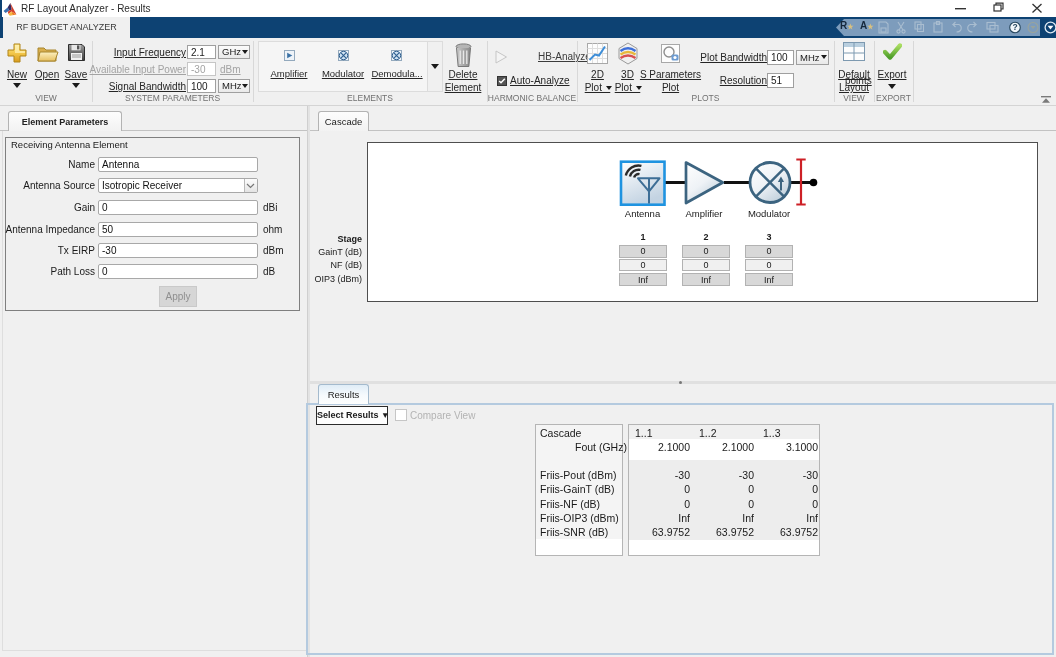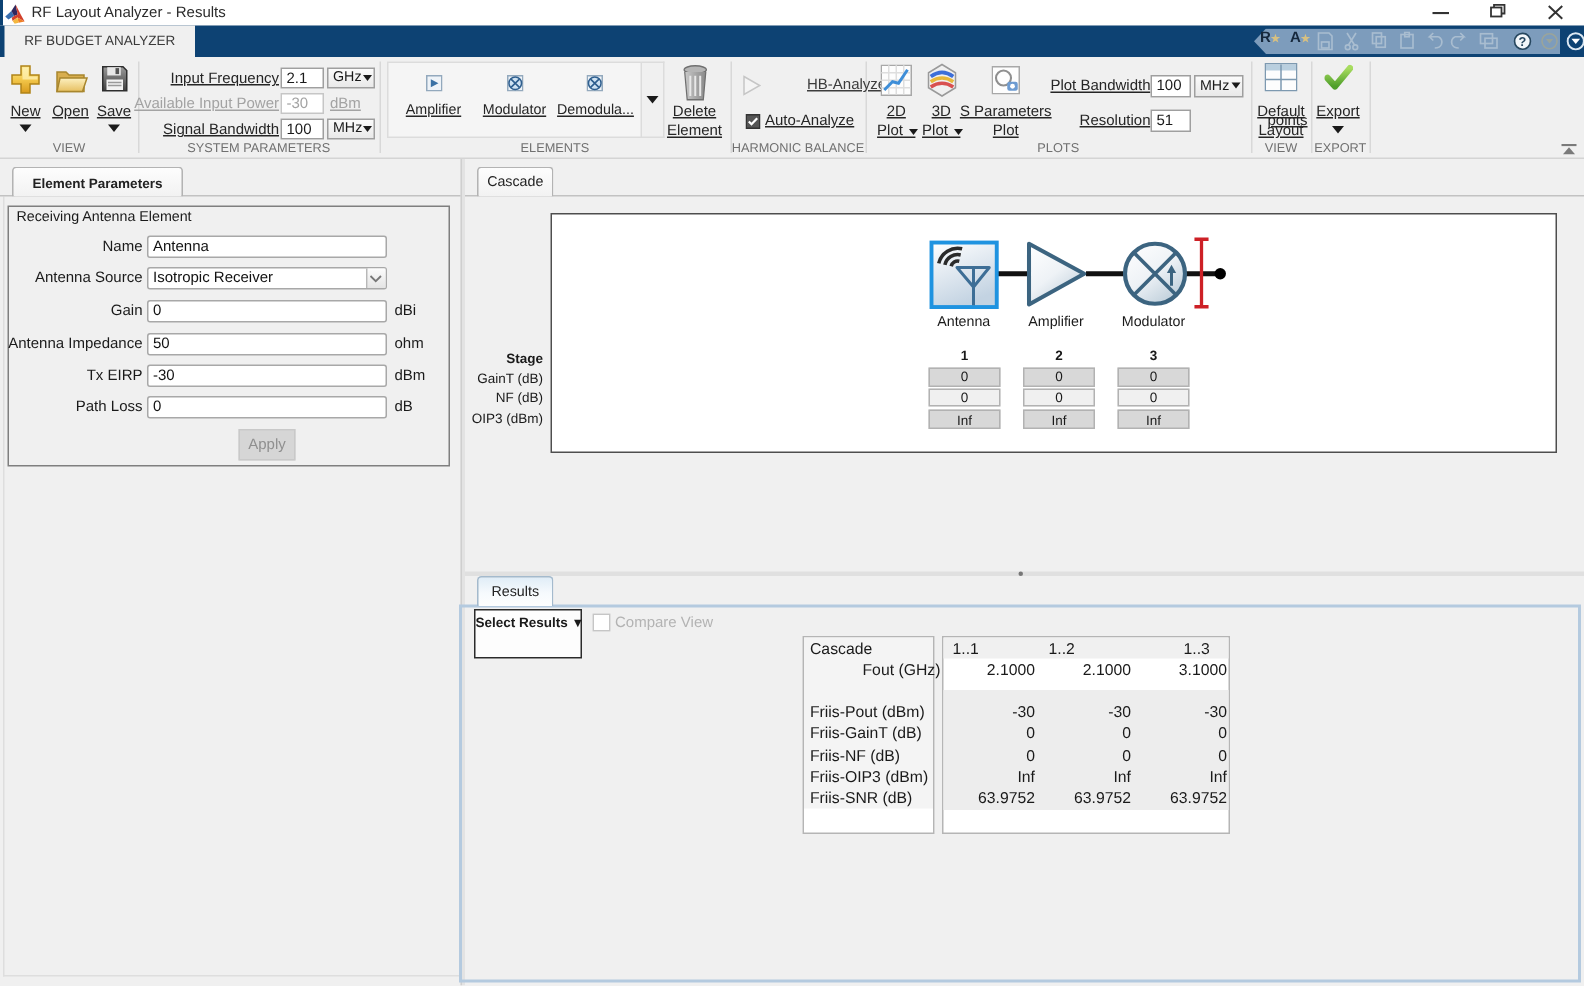--- a/index.html
+++ b/index.html
@@ -347,40 +347,40 @@
 <div class="abs" style="left:745px;top:258.5px;width:48px;height:12.5px;background:#f0f0f0;border:1px solid #b2b2b2;font-size:9px;text-align:center;line-height:11px;">0</div>
 <div class="abs" style="left:619px;top:272.5px;width:48px;height:13px;background:#d8d8d8;border:1px solid #b2b2b2;font-size:9px;text-align:center;line-height:12px;">Inf</div>
 <div class="abs" style="left:682px;top:272.5px;width:48px;height:13px;background:#d8d8d8;border:1px solid #b2b2b2;font-size:9px;text-align:center;line-height:12px;">Inf</div>
 <div class="abs" style="left:745px;top:272.5px;width:48px;height:13px;background:#d8d8d8;border:1px solid #b2b2b2;font-size:9px;text-align:center;line-height:12px;">Inf</div>
 
 <div class="abs" style="left:310px;top:381px;width:746px;height:3px;background:#e0e0e0;"></div>
 <div class="abs" style="left:679px;top:381px;width:3px;height:3px;background:#777;border-radius:50%;"></div>
 
 <div class="abs" style="left:306px;top:403px;width:748px;height:252px;border:2px solid #b4cadf;"></div>
 <div class="abs paneltab" style="left:318px;top:384px;width:51px;height:20px;line-height:20px;background:linear-gradient(#e0edf7,#f6fafd 55%,#fdfefe);border-color:#a4bacd;">Results</div>
-<div class="abs" id="selresults" style="left:316px;top:406px;width:72px;height:33px;background:#fdfdfd;border:1px solid #2b2b2b;font-size:9px;font-weight:bold;color:#1a1a1a;text-align:center;line-height:17px;">Select Results <span style="font-size:8.5px;">▼</span></div>
+<div class="abs" id="selresults" style="left:316px;top:406px;width:72px;height:19px;background:#fdfdfd;border:1px solid #2b2b2b;font-size:9px;font-weight:bold;color:#1a1a1a;text-align:center;line-height:17px;">Select Results <span style="font-size:8.5px;">▼</span></div>
 <div class="abs" style="left:395px;top:409px;width:12px;height:12px;background:#fff;border:1px solid #c6c6c6;"></div>
 <div class="abs" style="left:410px;top:410px;font-size:10px;color:#b3b3b3;">Compare View</div>
 
 <div class="abs" style="left:535px;top:424px;width:88px;height:132px;background:#fff;border:1px solid #b5b5b5;"></div>
 <div class="abs" style="left:536px;top:425px;width:86px;height:114px;background:#f4f4f4;"></div>
 <div class="abs rrow" style="left:540px;top:425.6px;">Cascade</div>
 <div class="abs rrow" style="left:540px;top:439.8px;margin-left:35px;">Fout (GHz)</div>
 <div class="abs rrow" style="left:540px;top:468.2px;">Friis-Pout (dBm)</div>
 <div class="abs rrow" style="left:540px;top:482.4px;">Friis-GainT (dB)</div>
 <div class="abs rrow" style="left:540px;top:496.6px;">Friis-NF (dB)</div>
 <div class="abs rrow" style="left:540px;top:510.8px;">Friis-OIP3 (dBm)</div>
 <div class="abs rrow" style="left:540px;top:525px;">Friis-SNR (dB)</div>
 
 <div class="abs" style="left:628px;top:424px;width:192px;height:132px;background:#fff;border:1px solid #b5b5b5;"></div>
 <div class="abs" style="left:629px;top:425px;width:190px;height:14.2px;background:#f0f0f0;"></div>
 <div class="abs" style="left:629px;top:460px;width:190px;height:79.5px;background:#ededed;"></div>
 <div class="abs rrow" style="left:635px;top:425.6px;">1..1</div>
 <div class="abs rrow" style="left:699px;top:425.6px;">1..2</div>
-<div class="abs rrow" style="left:789px;top:425.6px;text-align:center;">1..3</div>
+<div class="abs rrow" style="left:763px;top:425.6px;text-align:center;">1..3</div>
 <div class="abs rrow" style="left:629px;top:439.8px;width:61px;text-align:right;">2.1000</div>
 <div class="abs rrow" style="left:693px;top:439.8px;width:61px;text-align:right;">2.1000</div>
 <div class="abs rrow" style="left:757px;top:439.8px;width:61px;text-align:right;">3.1000</div>
 <div class="abs rrow" style="left:629px;top:468.2px;width:61px;text-align:right;">-30</div>
 <div class="abs rrow" style="left:693px;top:468.2px;width:61px;text-align:right;">-30</div>
 <div class="abs rrow" style="left:757px;top:468.2px;width:61px;text-align:right;">-30</div>
 <div class="abs rrow" style="left:629px;top:482.4px;width:61px;text-align:right;">0</div>
 <div class="abs rrow" style="left:693px;top:482.4px;width:61px;text-align:right;">0</div>
 <div class="abs rrow" style="left:757px;top:482.4px;width:61px;text-align:right;">0</div>
 <div class="abs rrow" style="left:629px;top:496.6px;width:61px;text-align:right;">0</div>

